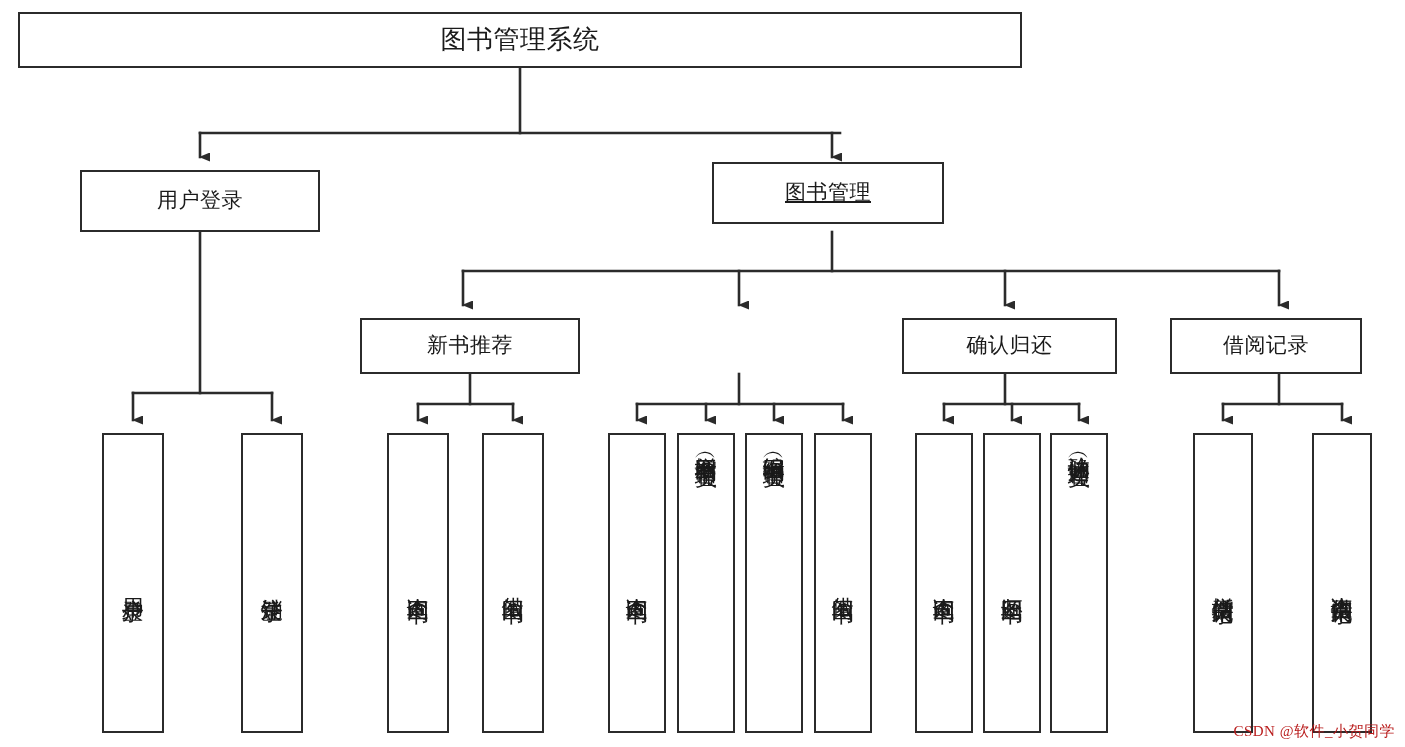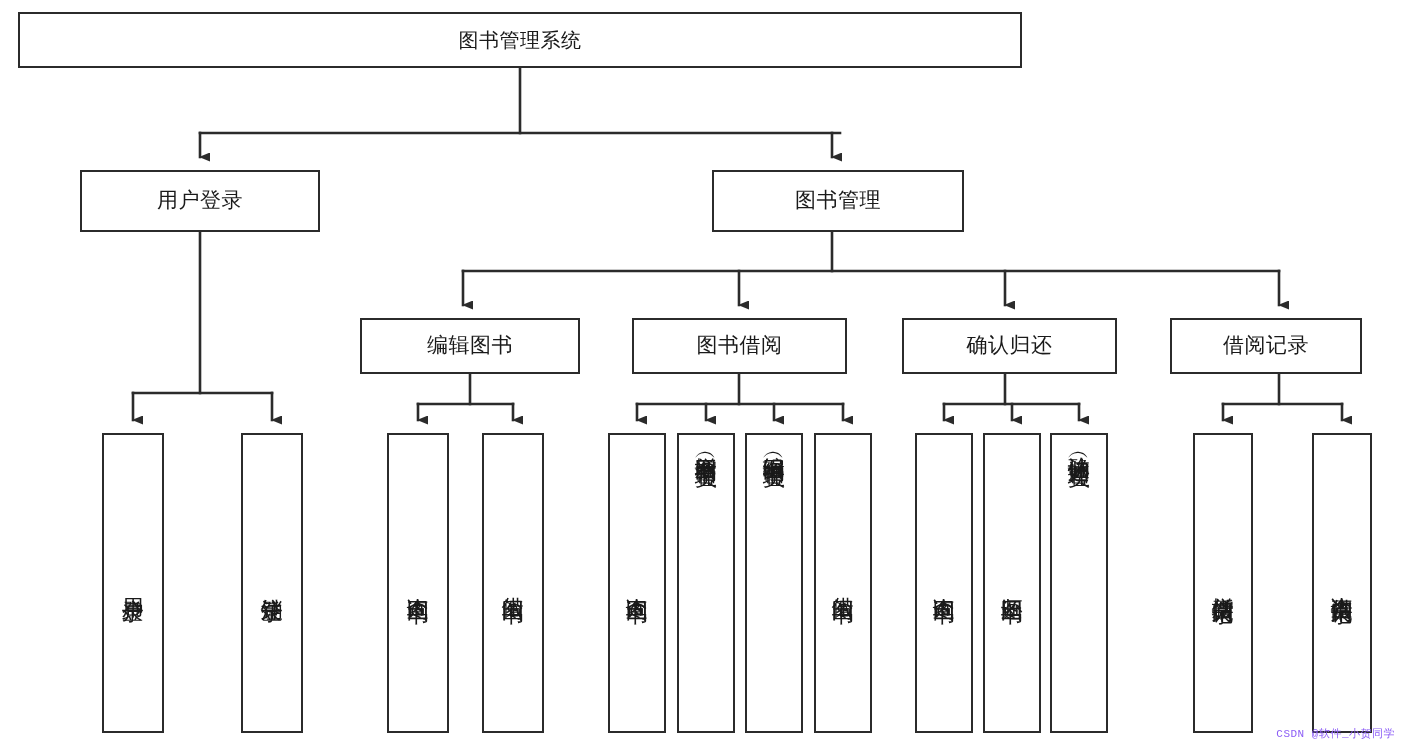--- a/index.html
+++ b/index.html
@@ -41,47 +41,47 @@
     line-height: 1.12;
     letter-spacing: 0.5px;
     white-space: nowrap;
   }
   
   .node.horiz .node-label {
     writing-mode: horizontal-tb;
     font-size: 21px;
   }
   .node.root .node-label {
-    font-size: 20px;
+    font-size: 26px;
   }
   
   .node.vert {
     align-items: center;
   }
   .node.vert .node-label {
     writing-mode: vertical-rl;
     text-orientation: upright;
     font-size: 22px;
     line-height: 1.06;
     letter-spacing: 1.5px;
   }
   .node.vert.align-top {
     align-items: flex-start;
     padding-top: 4px;
   }
   #watermark {
     position: absolute;
     right: 10px;
     bottom: 6px;
-    font-size: 11px;
-    color: #8b5cf6;
+    font-size: 15px;
+    color: #b91c1c;
     letter-spacing: 0.5px;
     z-index: 5;
     white-space: nowrap;
-    font-family: Liberation Mono, monospace;
+    font-family: Liberation Serif, serif;
   }
 </style>
 </head>
 <body>
 
 <div id="diagram-root">
 
   <svg id="edge-layer" viewBox="0 0 1405 747" xmlns="http://www.w3.org/2000/svg">
     <defs>
       <marker id="arrowhead" markerWidth="9" markerHeight="11" refX="4.5" refY="10" orient="auto" markerUnits="userSpaceOnUse">
@@ -133,29 +133,26 @@
     </g>
   </svg>
 
   <div class="node horiz root" style="left: 18px; top: 12px; width: 1004px; height: 56px;">
     <span class="node-label">图书管理系统</span>
   </div>
 
   <div class="node horiz" style="left: 80px; top: 170px; width: 240px; height: 62px;">
     <span class="node-label">用户登录</span>
   </div>
-  <div class="node horiz" style="left: 712px; top: 170px; width: 252px; height: 62px;">
+  <div class="node horiz" style="left: 712px; top: 162px; width: 232px; height: 62px; text-decoration: underline;">
     <span class="node-label">图书管理</span>
   </div>
 
   <div class="node horiz" style="left: 360px; top: 318px; width: 220px; height: 56px;">
-    <span class="node-label">编辑图书</span>
-  </div>
-  <div class="node horiz" style="left: 632px; top: 318px; width: 215px; height: 56px;">
-    <span class="node-label">图书借阅</span>
+    <span class="node-label">新书推荐</span>
   </div>
   <div class="node horiz" style="left: 902px; top: 318px; width: 215px; height: 56px;">
     <span class="node-label">确认归还</span>
   </div>
   <div class="node horiz" style="left: 1170px; top: 318px; width: 192px; height: 56px;">
     <span class="node-label">借阅记录</span>
   </div>
 
   <div class="node vert" style="left: 102px; top: 433px; width: 62px; height: 300px;">
     <span class="node-label">用户登录</span>

